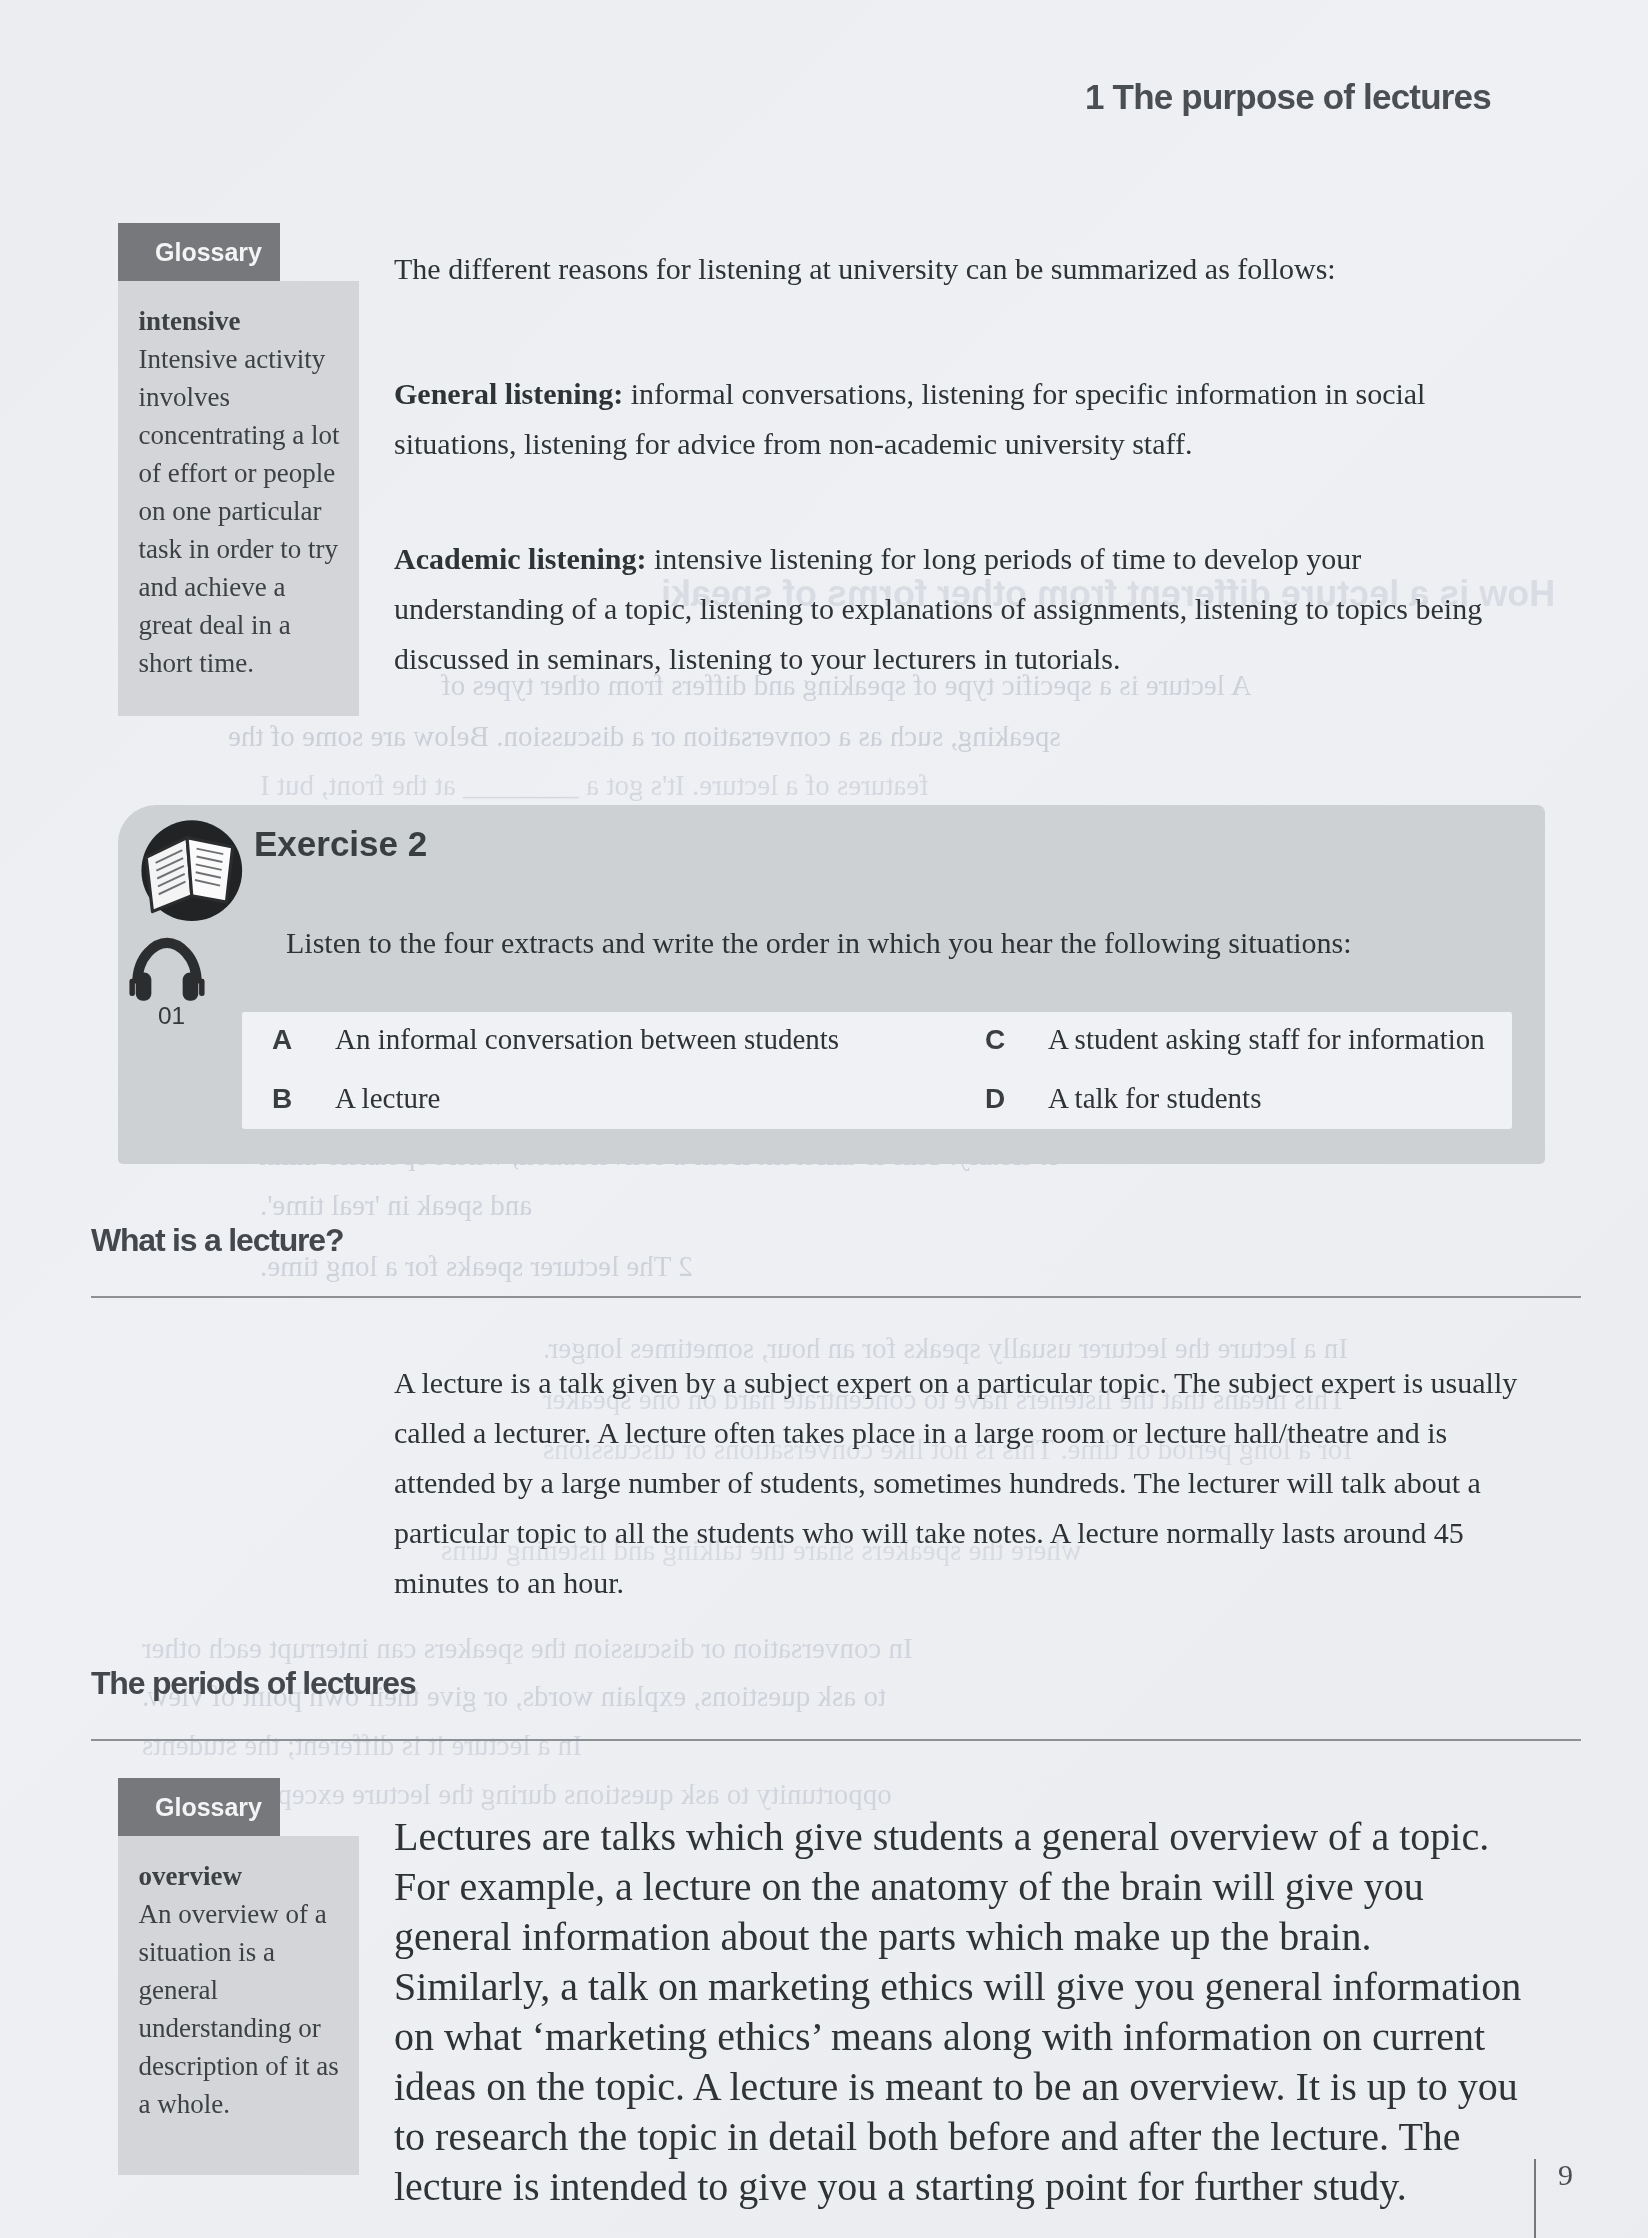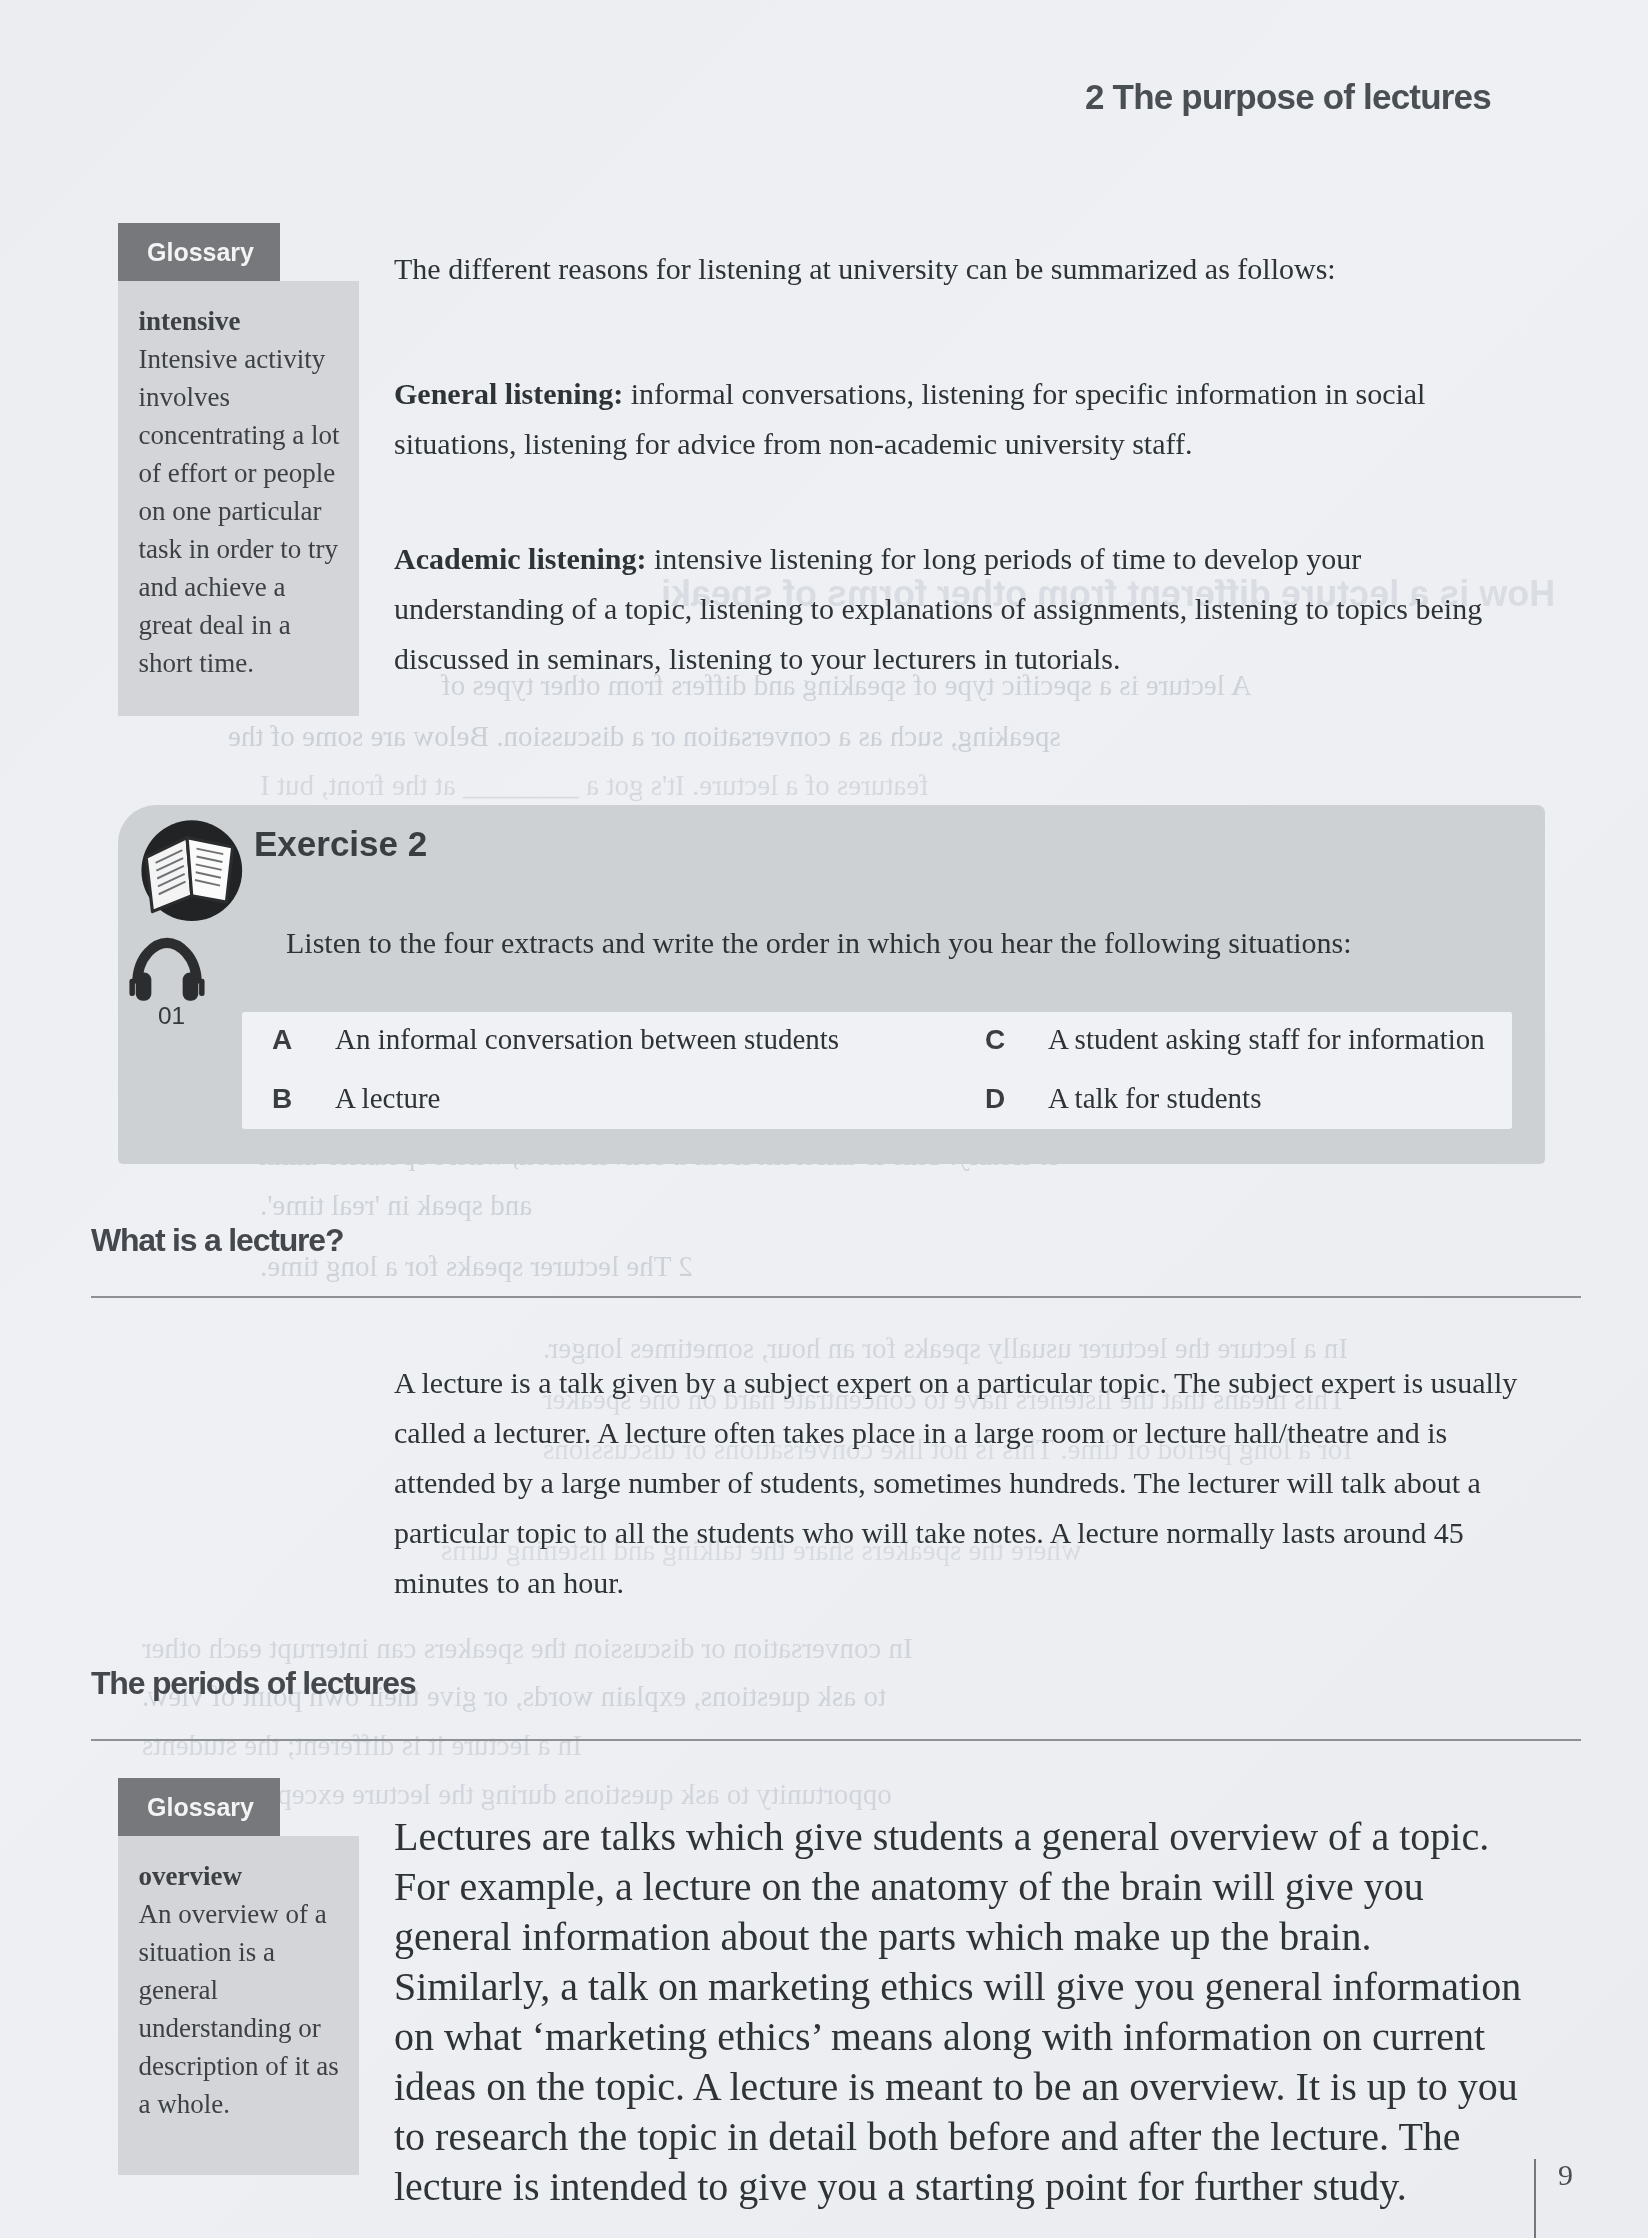--- a/index.html
+++ b/index.html
@@ -12,21 +12,21 @@
   
   .chapter-header{
     position:absolute;left:1085px;top:77px;
     font-family:"Liberation Sans", sans-serif;font-weight:bold;font-size:35px;
     color:#4a4f53;letter-spacing:-0.8px;white-space:nowrap;
   }
   
   .gloss-head{
     position:absolute;width:162px;height:58px;background:#76787b;
     color:#f4f4f5;font-family:"Liberation Sans", sans-serif;font-weight:bold;
-    font-size:25px;line-height:58px;padding-left:29px;box-sizing:border-box;
+    font-size:25px;line-height:58px;padding-left:37px;box-sizing:border-box;
   }
   .gloss-body{
     position:absolute;width:241px;background:#d3d5d8;box-sizing:border-box;
     padding:20.5px 14px 23.6px 20.5px;font-size:27px;line-height:38px;color:#3d4144;
   }
   .gloss-term{font-weight:bold;display:block;}
   .g1-head{left:118px;top:223px;}
   .g1-body{left:118px;top:281px;height:435px;}
   .g2-head{left:118px;top:1778px;}
   .g2-body{left:118px;top:1836px;height:339px;}
@@ -108,21 +108,21 @@
       <div class="bleed" style="left: 543px; top: 1332px; font-size: 29px; opacity: 0.24;">In a lecture the lecturer usually speaks for an hour, sometimes longer.</div>
       <div class="bleed" style="left: 543px; top: 1383px; font-size: 29px; opacity: 0.2;">This means that the listeners have to concentrate hard on one speaker</div>
       <div class="bleed" style="left: 543px; top: 1433px; font-size: 29px; opacity: 0.18;">for a long period of time. This is not like conversations or discussions</div>
       <div class="bleed" style="left: 441px; top: 1534px; font-size: 29px; opacity: 0.18;">where the speakers share the talking and listening turns</div>
       <div class="bleed" style="left: 142px; top: 1632px; font-size: 29px; opacity: 0.24;">In conversation or discussion the speakers can interrupt each other</div>
       <div class="bleed" style="left: 142px; top: 1680px; font-size: 29px; opacity: 0.26;">to ask questions, explain words, or give their own point of view.</div>
       <div class="bleed" style="left: 142px; top: 1729px; font-size: 29px; opacity: 0.22;">In a lecture it is different; the students</div>
       <div class="bleed" style="left: 142px; top: 1778px; font-size: 29px; opacity: 0.24;">opportunity to ask questions during the lecture except at the end.</div>
     </div>
 
-  <div class="chapter-header">2 The purpose of lectures</div>
+  <div class="chapter-header">1 The purpose of lectures</div>
 
   <div class="gloss-head g1-head">
     <span>Glossary</span>
   </div>
   <div class="gloss-body g1-body">
     <span class="gloss-term">intensive</span>
     <span>Intensive activity involves concentrating a lot of effort or people on one particular task in order to try and achieve a great deal in a short time.</span>
   </div>
 
   <p class="para p1">The different reasons for listening at university can be summarized as follows:</p>

